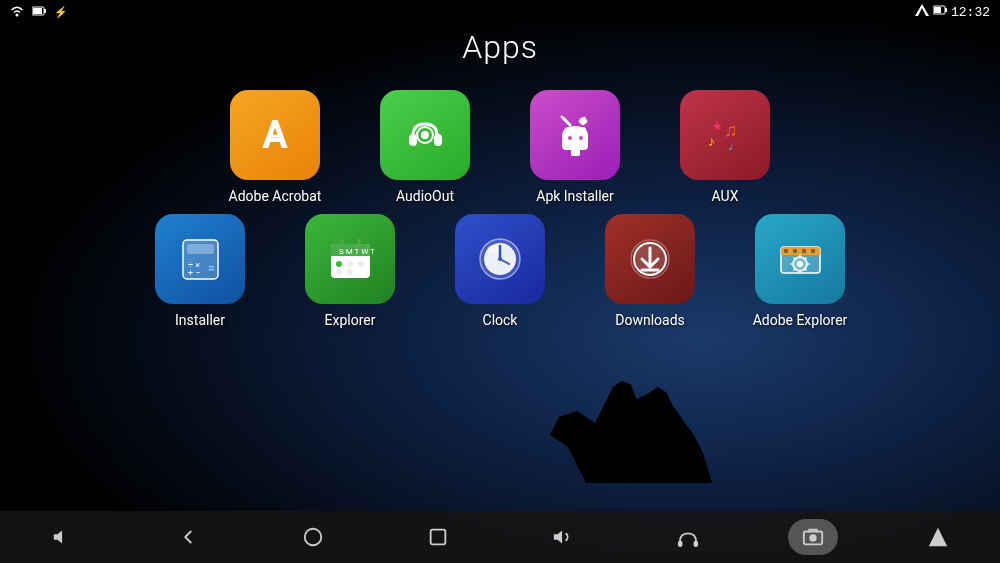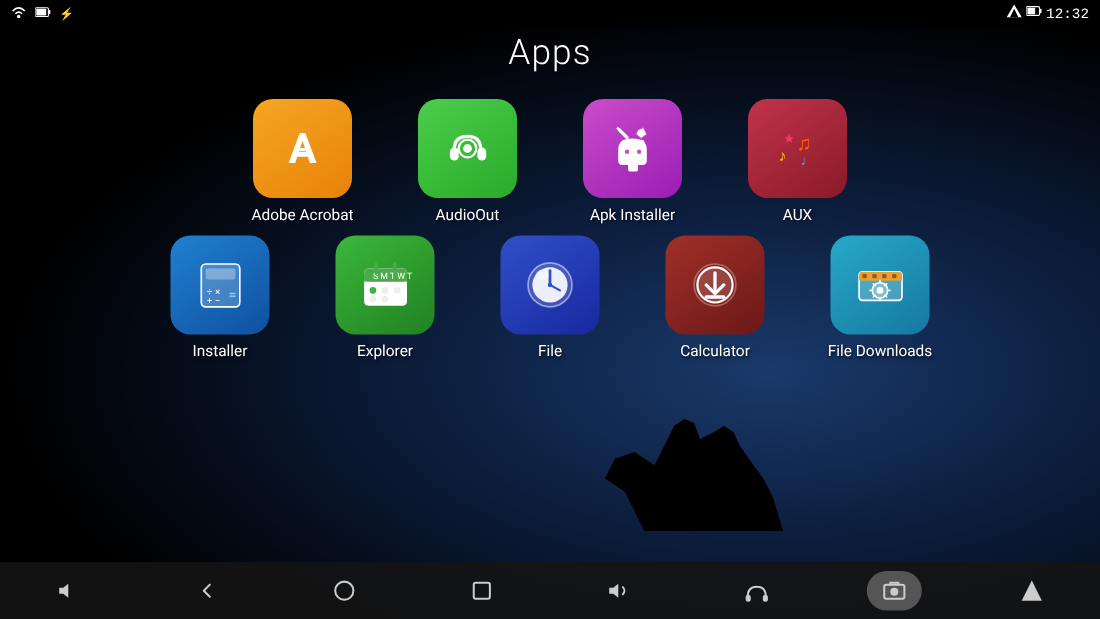--- a/index.html
+++ b/index.html
@@ -358,56 +358,56 @@
           <circle cx="27" cy="27" r="20" fill="rgba(255,255,255,0.15)" stroke="rgba(255,255,255,0.5)" stroke-width="1.5"></circle>
           <circle cx="27" cy="27" r="16" fill="white" fill-opacity="0.9"></circle>
 
           <line x1="27" y1="27" x2="27" y2="14" stroke="#3050c8" stroke-width="2.5" stroke-linecap="round"></line>
           <line x1="27" y1="27" x2="36" y2="32" stroke="#3050c8" stroke-width="2" stroke-linecap="round"></line>
           <circle cx="27" cy="27" r="2" fill="#3050c8"></circle>
 
           <ellipse cx="20" cy="18" rx="6" ry="5" fill="rgba(255,255,255,0.4)"></ellipse>
         </svg>
       </div>
-      <span class="app-label">File</span>
+      <span class="app-label">Clock</span>
     </div>
 
     <div class="app-item">
       <div class="app-icon icon-downloads">
         <svg viewBox="0 0 55 55" fill="none">
           <circle cx="27" cy="27" r="19" fill="none" stroke="rgba(255,255,255,0.3)" stroke-width="1.5"></circle>
           <circle cx="27" cy="27" r="16" fill="rgba(255,255,255,0.15)" stroke="white" stroke-width="2"></circle>
 
           <line x1="27" y1="16" x2="27" y2="33" stroke="white" stroke-width="3" stroke-linecap="round"></line>
           <polyline points="19,27 27,35 35,27" stroke="white" stroke-width="3" fill="none" stroke-linecap="round" stroke-linejoin="round"></polyline>
           <line x1="19" y1="38" x2="35" y2="38" stroke="white" stroke-width="3" stroke-linecap="round"></line>
         </svg>
       </div>
-      <span class="app-label">Calculator</span>
+      <span class="app-label">Downloads</span>
     </div>
 
     <div class="app-item">
       <div class="app-icon icon-fileexplorer">
         <svg viewBox="0 0 55 55" fill="none">
 
           <rect x="8" y="15" width="39" height="26" rx="3" fill="rgba(255,255,255,0.2)" stroke="white" stroke-width="1.5"></rect>
           <rect x="8" y="15" width="39" height="8" rx="3" fill="#e8a030"></rect>
           <rect x="8" y="19" width="39" height="4" fill="#e8a030"></rect>
 
           <rect x="11" y="17" width="4" height="4" rx="1" fill="rgba(0,0,0,0.4)"></rect>
           <rect x="20" y="17" width="4" height="4" rx="1" fill="rgba(0,0,0,0.4)"></rect>
           <rect x="29" y="17" width="4" height="4" rx="1" fill="rgba(0,0,0,0.4)"></rect>
           <rect x="38" y="17" width="4" height="4" rx="1" fill="rgba(0,0,0,0.4)"></rect>
 
           <circle cx="27" cy="32" r="7" fill="rgba(255,255,255,0.3)" stroke="white" stroke-width="1.5"></circle>
           <circle cx="27" cy="32" r="3" fill="white"></circle>
           <path d="M27 23 L27 25 M27 39 L27 41 M18 32 L20 32 M34 32 L36 32 M21 26 L22.5 27.5 M31.5 36.5 L33 38 M33 26 L31.5 27.5 M22.5 36.5 L21 38" stroke="white" stroke-width="1.5" stroke-linecap="round"></path>
         </svg>
       </div>
-      <span class="app-label">File Downloads</span>
+      <span class="app-label">Adobe Explorer</span>
     </div>
 
   </div>
 </div>
 
 <div class="nav-bar">
 
   <div class="nav-item">
     <svg viewBox="0 0 24 24" fill="none" stroke="currentColor" stroke-width="2" stroke-linecap="round" stroke-linejoin="round">
       <polygon points="11,5 6,9 2,9 2,15 6,15 11,19" fill="currentColor" stroke="none"></polygon>

